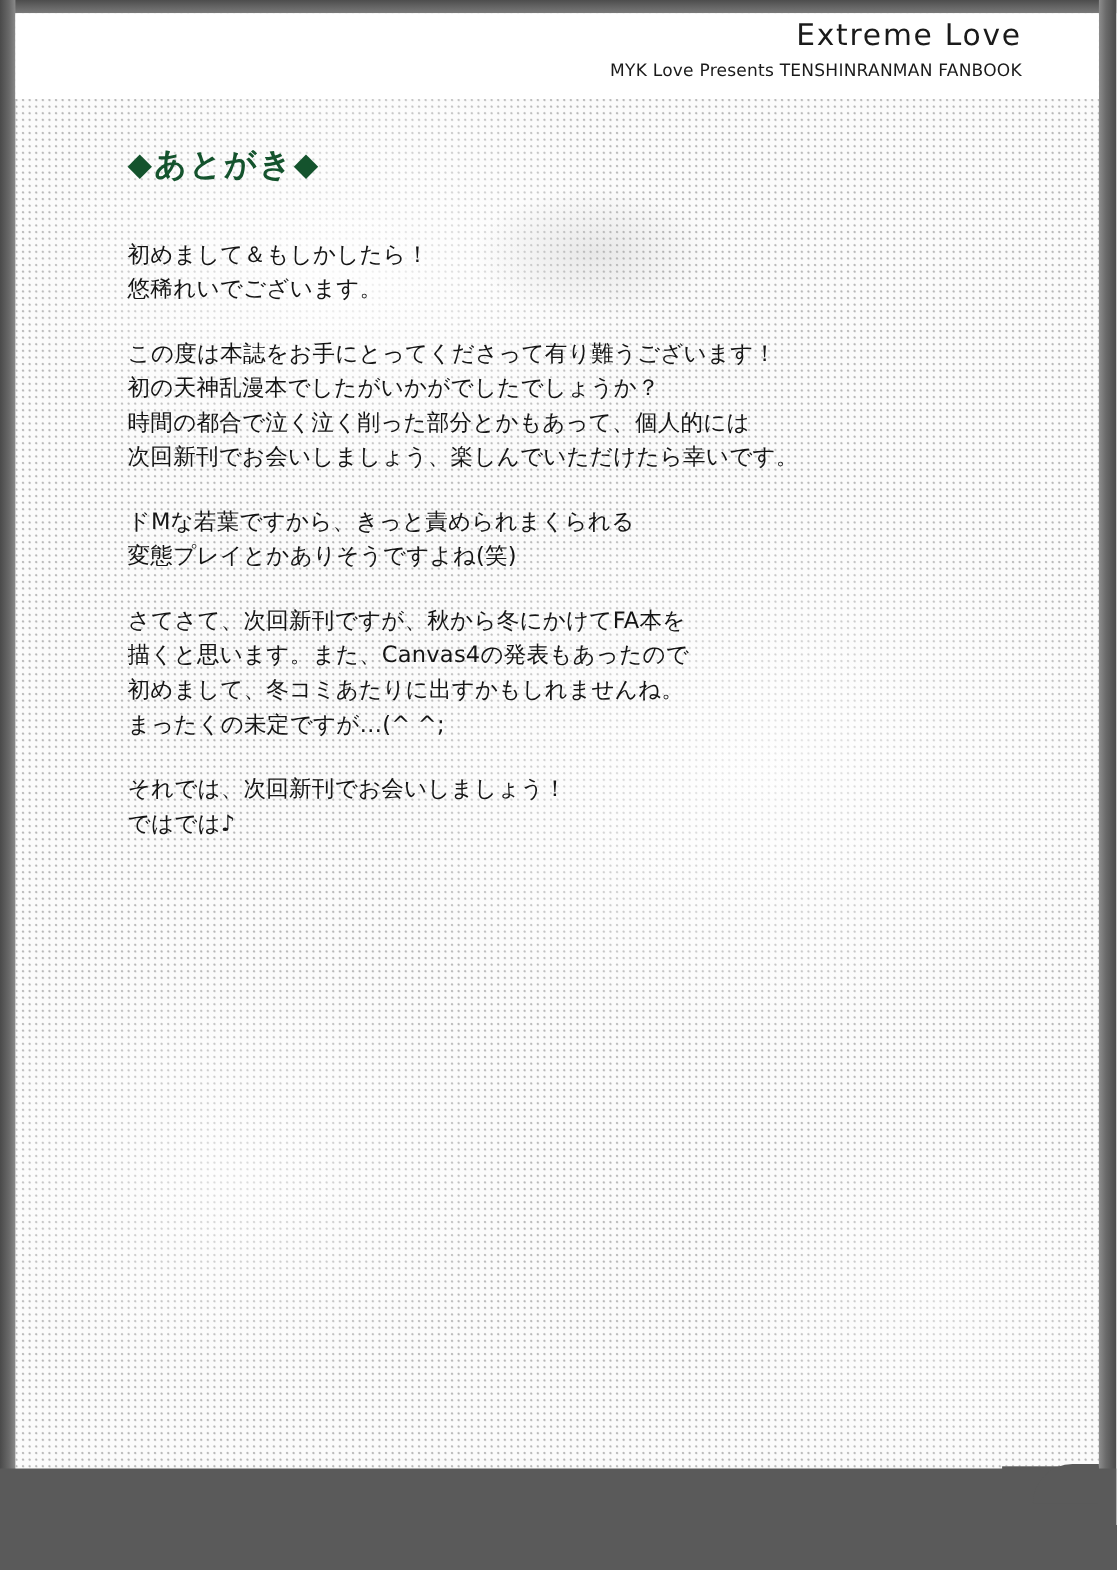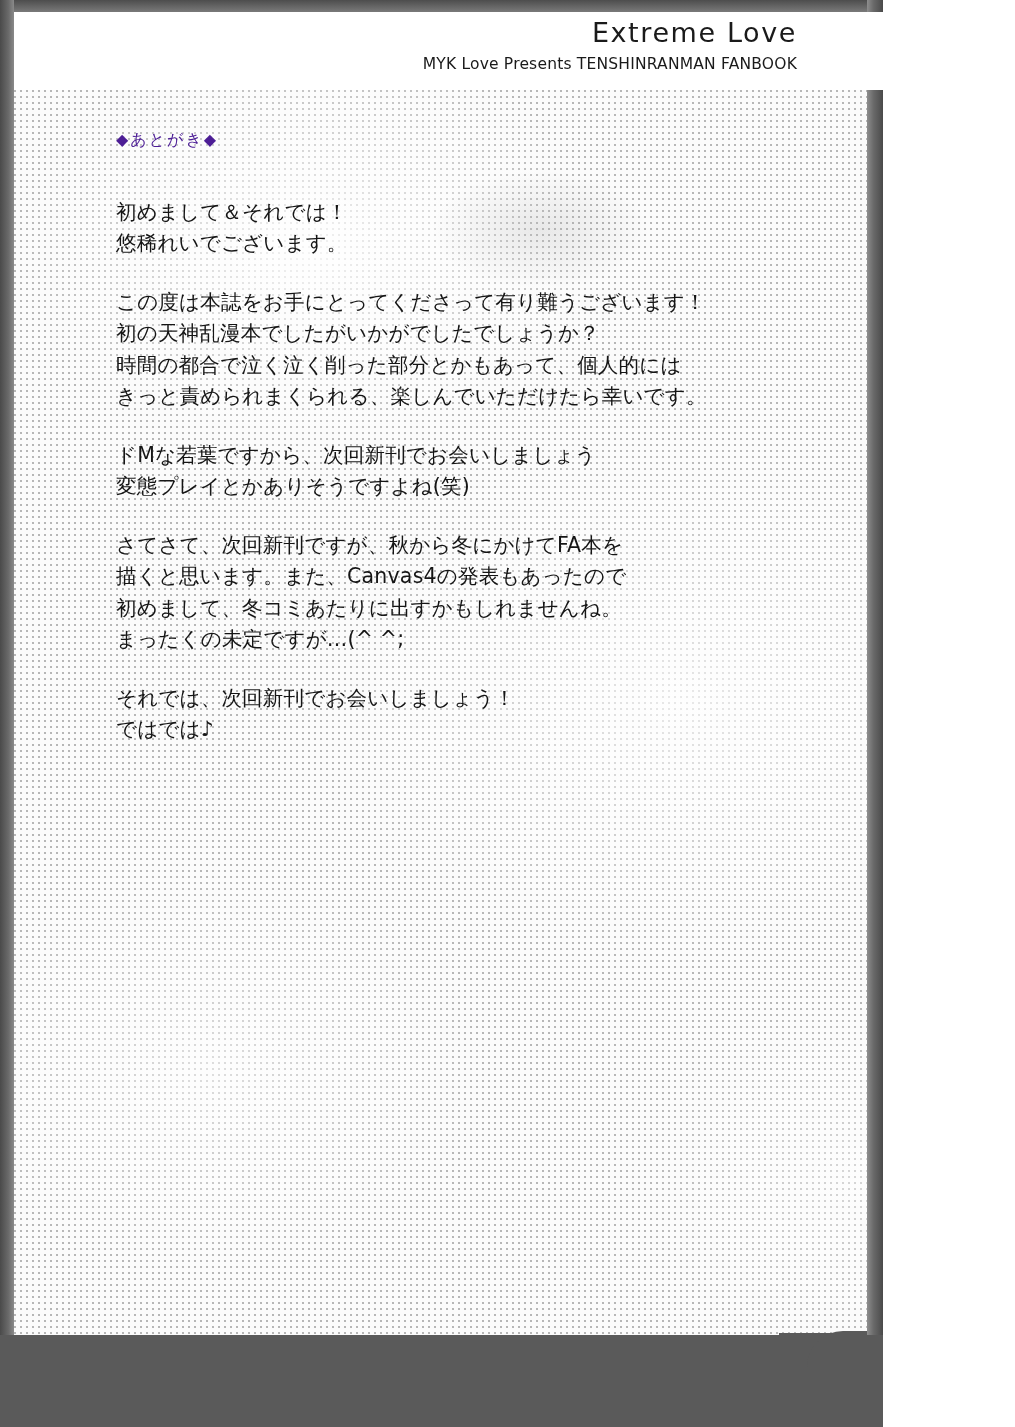--- a/index.html
+++ b/index.html
@@ -10,21 +10,21 @@
     width: 1015px;
     height: 1427px;
     background: #ffffff;
     font-family: "Liberation Sans", sans-serif;
     overflow: hidden;
   }
 
   
   .page {
     position: relative;
-    width: 883px;
+    width: 1015px;
     height: 1427px;
     background: #ffffff;
     overflow: hidden;
   }
 
   
   .scan-edge {
     position: absolute;
     background: #5d5d5d;
   }
@@ -127,24 +127,24 @@
     position: absolute;
     left: 116px;
     top: 130px;
     width: 800px;
     z-index: 3;
     color: #121212;
   }
 
   .section-heading {
     font-family: "DejaVu Sans", sans-serif;
-    font-size: 16px;
-    font-weight: normal;
+    font-size: 29px;
+    font-weight: bold;
     letter-spacing: 2px;
-    color: #4c1d95;
+    color: #14532d;
     margin: 0 0 46px 0;
     white-space: nowrap;
   }
 
   .para {
     font-family: "DejaVu Sans", sans-serif;
     font-size: 20.5px;
     line-height: 1.52;
     letter-spacing: 0.2px;
     color: #151515;
@@ -183,27 +183,27 @@
   <div class="header-band"></div>
 
   <div class="header-text">
     <div class="header-title">Extreme Love</div>
     <div class="header-sub">MYK Love Presents TENSHINRANMAN FANBOOK</div>
   </div>
 
   <div class="content">
     <h1 class="section-heading">◆あとがき◆</h1>
 
-    <p class="para">初めまして＆それでは！
+    <p class="para">初めまして＆もしかしたら！
 悠稀れいでございます。</p>
     <p class="para">この度は本誌をお手にとってくださって有り難うございます！
 初の天神乱漫本でしたがいかがでしたでしょうか？
 時間の都合で泣く泣く削った部分とかもあって、個人的には
-きっと責められまくられる、楽しんでいただけたら幸いです。</p>
-    <p class="para">ドMな若葉ですから、次回新刊でお会いしましょう
+次回新刊でお会いしましょう、楽しんでいただけたら幸いです。</p>
+    <p class="para">ドMな若葉ですから、きっと責められまくられる
 変態プレイとかありそうですよね(笑)</p>
     <p class="para">さてさて、次回新刊ですが、秋から冬にかけてFA本を
 描くと思います。また、Canvas4の発表もあったので
 初めまして、冬コミあたりに出すかもしれませんね。
 まったくの未定ですが…(^ ^;</p>
     <p class="para">それでは、次回新刊でお会いしましょう！
 ではでは♪</p>
   </div>
 
 </div>

